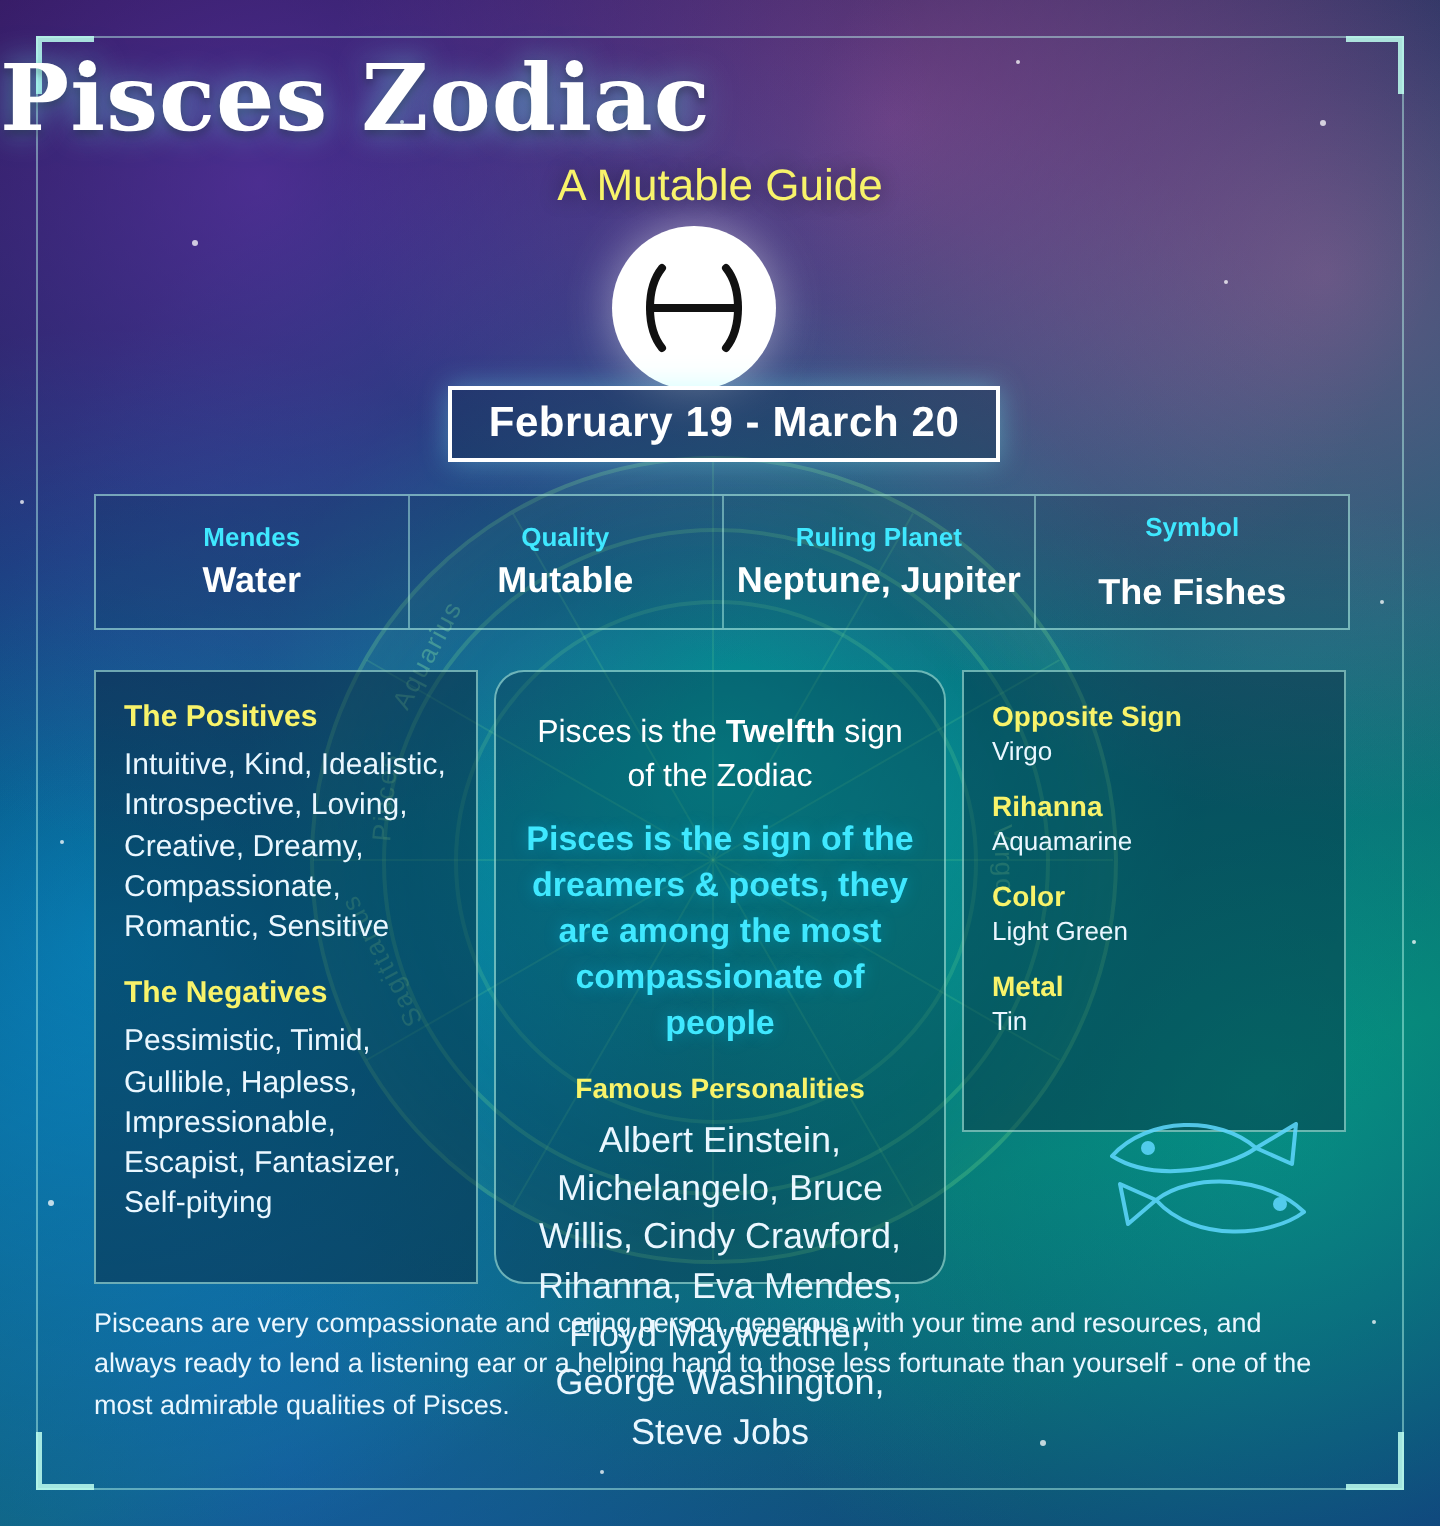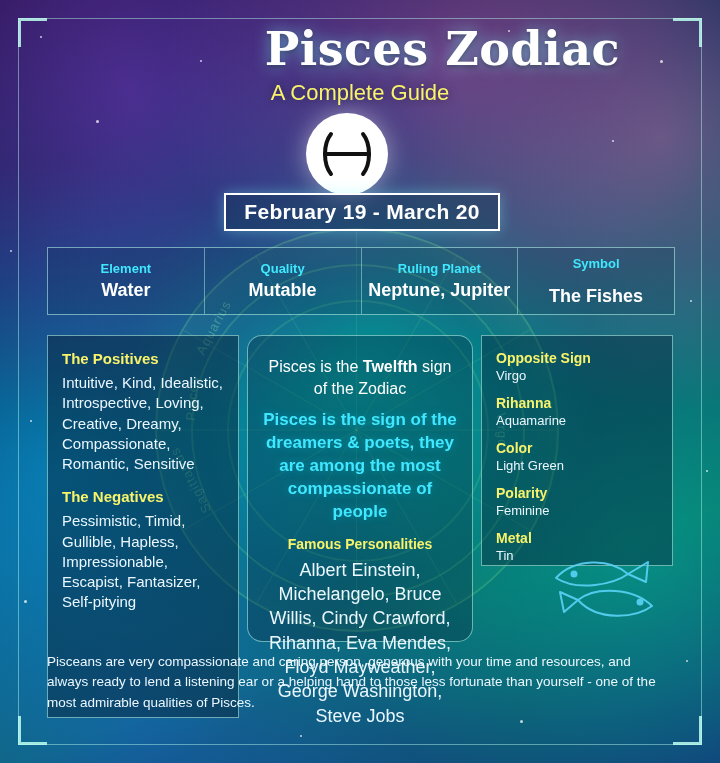--- a/index.html
+++ b/index.html
@@ -111,21 +111,21 @@
     position: absolute;
     inset: 0;
     padding: 0;
   }
 
   .title {
     position: absolute;
     top: 22px;
     left: 0;
     width: 620px;
-    text-align: right;
+    text-align: left;
     font-family: "DejaVu Serif", serif;
     font-weight: bold;
     font-size: 46px;
     color: #ffffff;
     letter-spacing: 0.5px;
     text-shadow: 0 0 16px rgba(120, 255, 255, 0.55), 0 2px 4px rgba(0,0,0,0.4);
   }
   .subtitle {
     position: absolute;
     top: 80px;
@@ -204,21 +204,21 @@
   .panel {
     position: absolute;
     border: 1px solid rgba(190, 255, 240, 0.55);
     background: rgba(6, 30, 52, 0.45);
     box-sizing: border-box;
   }
   .panel-left {
     left: 47px;
     top: 335px;
     width: 192px;
-    height: 383px;
+    height: 307px;
     padding: 14px 14px;
   }
   .panel-mid {
     left: 247px;
     top: 335px;
     width: 226px;
     height: 307px;
     padding: 14px 12px;
     background: rgba(6, 30, 52, 0.30);
     border-radius: 15px;
@@ -352,35 +352,35 @@
   <div class="outer-frame">
     <div class="corner tl"></div>
     <div class="corner tr"></div>
     <div class="corner bl"></div>
     <div class="corner br"></div>
   </div>
 
   <div class="content">
 
     <div class="title">Pisces Zodiac</div>
-    <div class="subtitle">A Complete Guide</div>
+    <div class="subtitle">A Mutable Guide</div>
 
     <div class="glyph-circle">
       <svg width="56" height="56" viewBox="0 0 56 56" aria-hidden="true">
         <path d="M12 8 C 4 18, 4 38, 12 48" fill="none" stroke="#111" stroke-width="4" stroke-linecap="round"></path>
         <path d="M44 8 C 52 18, 52 38, 44 48" fill="none" stroke="#111" stroke-width="4" stroke-linecap="round"></path>
         <line x1="6" y1="28" x2="50" y2="28" stroke="#111" stroke-width="4" stroke-linecap="round"></line>
       </svg>
     </div>
 
     <div class="date-badge">February 19 - March 20</div>
 
     <div class="facts-bar">
       <div class="fact">
-        <div class="fact-label">Element</div>
+        <div class="fact-label">Mendes</div>
         <div class="fact-value">Water</div>
       </div>
       <div class="fact">
         <div class="fact-label">Quality</div>
         <div class="fact-value">Mutable</div>
       </div>
       <div class="fact">
         <div class="fact-label">Ruling Planet</div>
         <div class="fact-value">Neptune, Jupiter</div>
       </div>
@@ -411,24 +411,20 @@
         <div class="right-label">Opposite Sign</div>
         <div class="right-value">Virgo</div>
       </div>
       <div class="right-item">
         <div class="right-label">Rihanna</div>
         <div class="right-value">Aquamarine</div>
       </div>
       <div class="right-item">
         <div class="right-label">Color</div>
         <div class="right-value">Light Green</div>
-      </div>
-      <div class="right-item">
-        <div class="right-label">Polarity</div>
-        <div class="right-value">Feminine</div>
       </div>
       <div class="right-item">
         <div class="right-label">Metal</div>
         <div class="right-value">Tin</div>
       </div>
     </div>
 
     <svg class="fish-art" viewBox="0 0 120 92" aria-hidden="true">
       <g fill="none" stroke="#5fd8ff" stroke-width="2" stroke-linecap="round" stroke-linejoin="round">
         <path d="M8 30 C 26 10, 62 10, 80 26 C 66 36, 30 44, 8 30 Z"></path>

